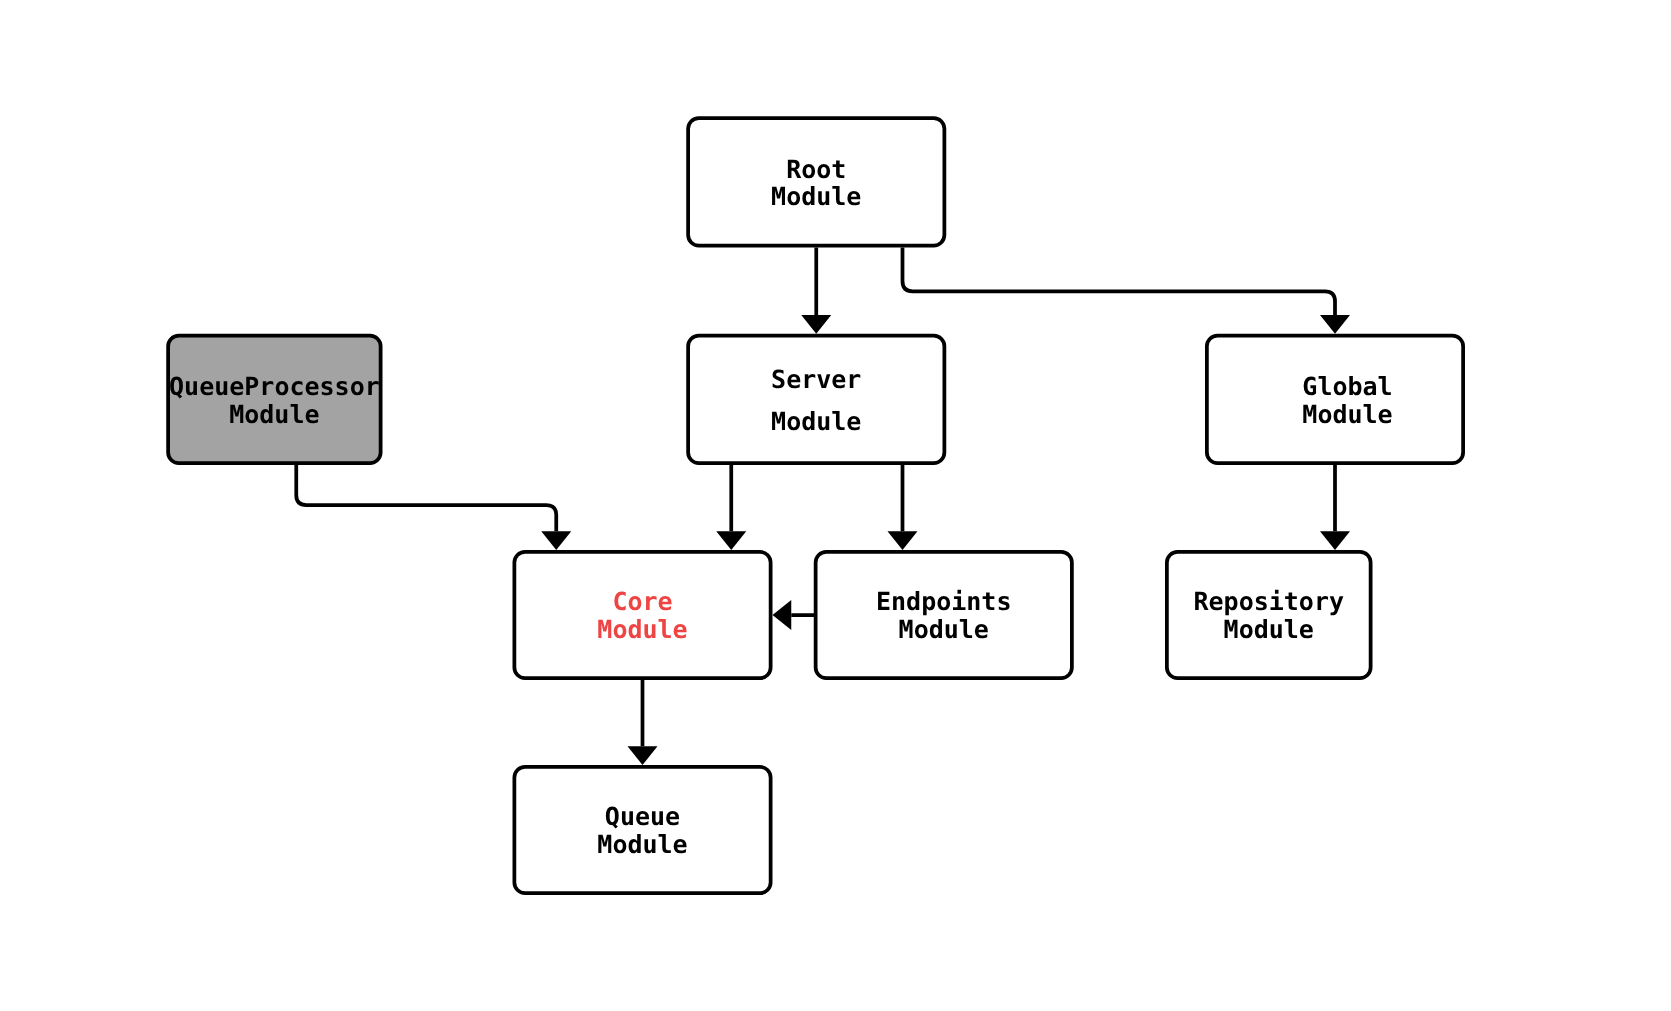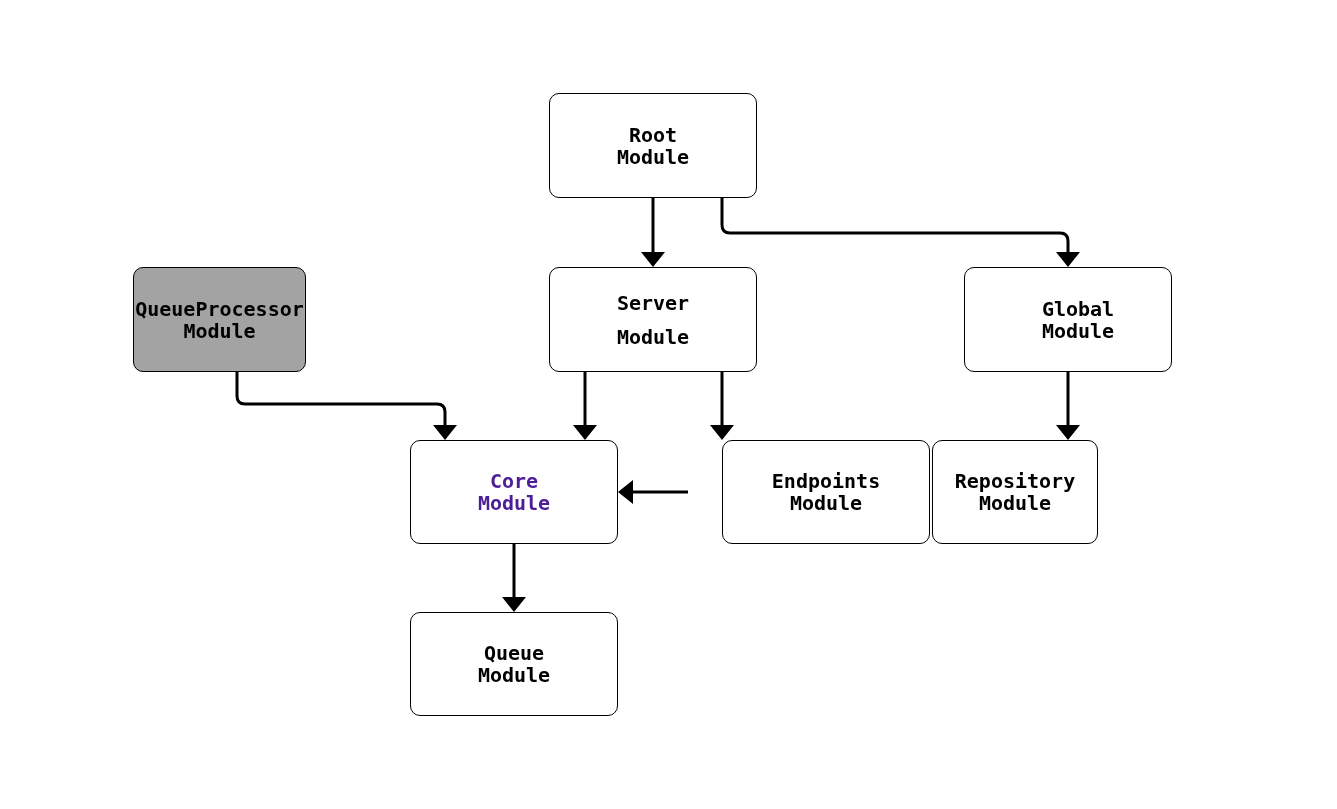--- a/index.html
+++ b/index.html
@@ -20,21 +20,21 @@
     left: 0;
     top: 0;
     width: 1337px;
     height: 809px;
     display: block;
   }
   .node {
     position: absolute;
     box-sizing: border-box;
     background: #ffffff;
-    border: 1px solid #4d7c0f;
+    border: 3px solid #4d7c0f;
     border-radius: 10px;
     display: flex;
     flex-direction: column;
     align-items: center;
     justify-content: center;
     text-align: center;
     font-weight: bold;
     font-size: 20px;
     line-height: 22px;
     color: #000000;
@@ -96,25 +96,25 @@
         <span class="node-label-line">Module</span>
       </div>
       <div class="node" style="left: 549px; top: 267px; width: 208px; height: 105px; border-color: rgb(0, 0, 0); background: rgb(255, 255, 255); color: rgb(0, 0, 0); gap: 12px;">
         <span class="node-label-line">Server</span>
         <span class="node-label-line">Module</span>
       </div>
       <div class="node" style="left: 964px; top: 267px; width: 208px; height: 105px; border-color: rgb(0, 0, 0); background: rgb(255, 255, 255); color: rgb(0, 0, 0); padding-left: 20px;">
         <span class="node-label-line">Global</span>
         <span class="node-label-line">Module</span>
       </div>
-      <div class="node" style="left: 410px; top: 440px; width: 208px; height: 104px; border-color: rgb(0, 0, 0); background: rgb(255, 255, 255); color: #4c1d95;">
+      <div class="node" style="left: 410px; top: 440px; width: 208px; height: 104px; border-color: rgb(0, 0, 0); background: rgb(255, 255, 255); color: #ef4444;">
         <span class="node-label-line">Core</span>
         <span class="node-label-line">Module</span>
       </div>
-      <div class="node" style="left: 722px; top: 440px; width: 208px; height: 104px; border-color: rgb(0, 0, 0); background: rgb(255, 255, 255); color: rgb(0, 0, 0);">
+      <div class="node" style="left: 651px; top: 440px; width: 208px; height: 104px; border-color: rgb(0, 0, 0); background: rgb(255, 255, 255); color: rgb(0, 0, 0);">
         <span class="node-label-line">Endpoints</span>
         <span class="node-label-line">Module</span>
       </div>
       <div class="node" style="left: 932px; top: 440px; width: 166px; height: 104px; border-color: rgb(0, 0, 0); background: rgb(255, 255, 255); color: rgb(0, 0, 0);">
         <span class="node-label-line">Repository</span>
         <span class="node-label-line">Module</span>
       </div>
       <div class="node" style="left: 410px; top: 612px; width: 208px; height: 104px; border-color: rgb(0, 0, 0); background: rgb(255, 255, 255); color: rgb(0, 0, 0);">
         <span class="node-label-line">Queue</span>
         <span class="node-label-line">Module</span>

